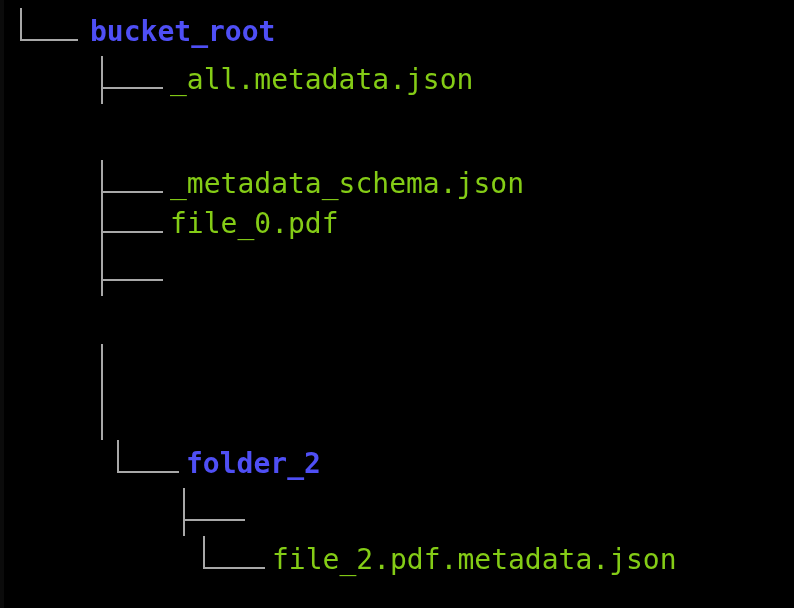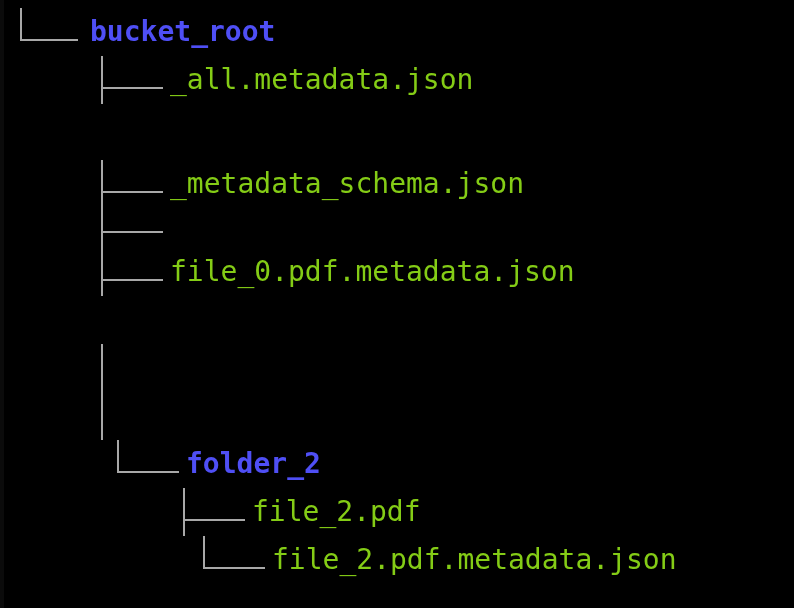--- a/index.html
+++ b/index.html
@@ -107,35 +107,34 @@
         <div class="label file text-d1">_all.metadata.json</div>
       </div>
       <div class="row" style="top: 152px; margin-top: 8px;">
         <div class="vline" style="left: 101px; top: 0px; height: 48px;"></div>
         <div class="hline" style="left: 101px; top: 31px; width: 62px;"></div>
         <div class="label file text-d1">_metadata_schema.json</div>
       </div>
       <div class="row" style="top: 200px;">
         <div class="vline" style="left: 101px; top: 0px; height: 48px;"></div>
         <div class="hline" style="left: 101px; top: 31px; width: 62px;"></div>
+        <div class="label file text-d1">file_0.pdf</div>
       </div>
       <div class="row" style="top: 248px;">
         <div class="vline" style="left: 101px; top: 0px; height: 48px;"></div>
         <div class="hline" style="left: 101px; top: 31px; width: 62px;"></div>
-        <div class="label file text-d1">file_0.pdf.metadata.json</div>
       </div>
       <div class="row" style="top: 440px; margin-left: 16px;">
         <div class="vline" style="left: 101px; top: 0px; height: 33px;"></div>
         <div class="hline" style="left: 101px; top: 31px; width: 62px;"></div>
         <div class="label dir text-d1">folder_2</div>
       </div>
       <div class="row" style="top: 488px;">
         <div class="vline" style="left: 183px; top: 0px; height: 48px;"></div>
         <div class="hline" style="left: 183px; top: 31px; width: 62px;"></div>
-        <div class="label file text-d2">file_2.pdf</div>
       </div>
       <div class="row" style="top: 536px; margin-left: 20px;">
         <div class="vline" style="left: 183px; top: 0px; height: 33px;"></div>
         <div class="hline" style="left: 183px; top: 31px; width: 62px;"></div>
         <div class="label file text-d2">file_2.pdf.metadata.json</div>
       </div>
       <div class="vline" style="left: 101px; top: 344px; height: 48px;"></div>
       <div class="vline" style="left: 101px; top: 392px; height: 48px;"></div>
     </div>
 </div>

